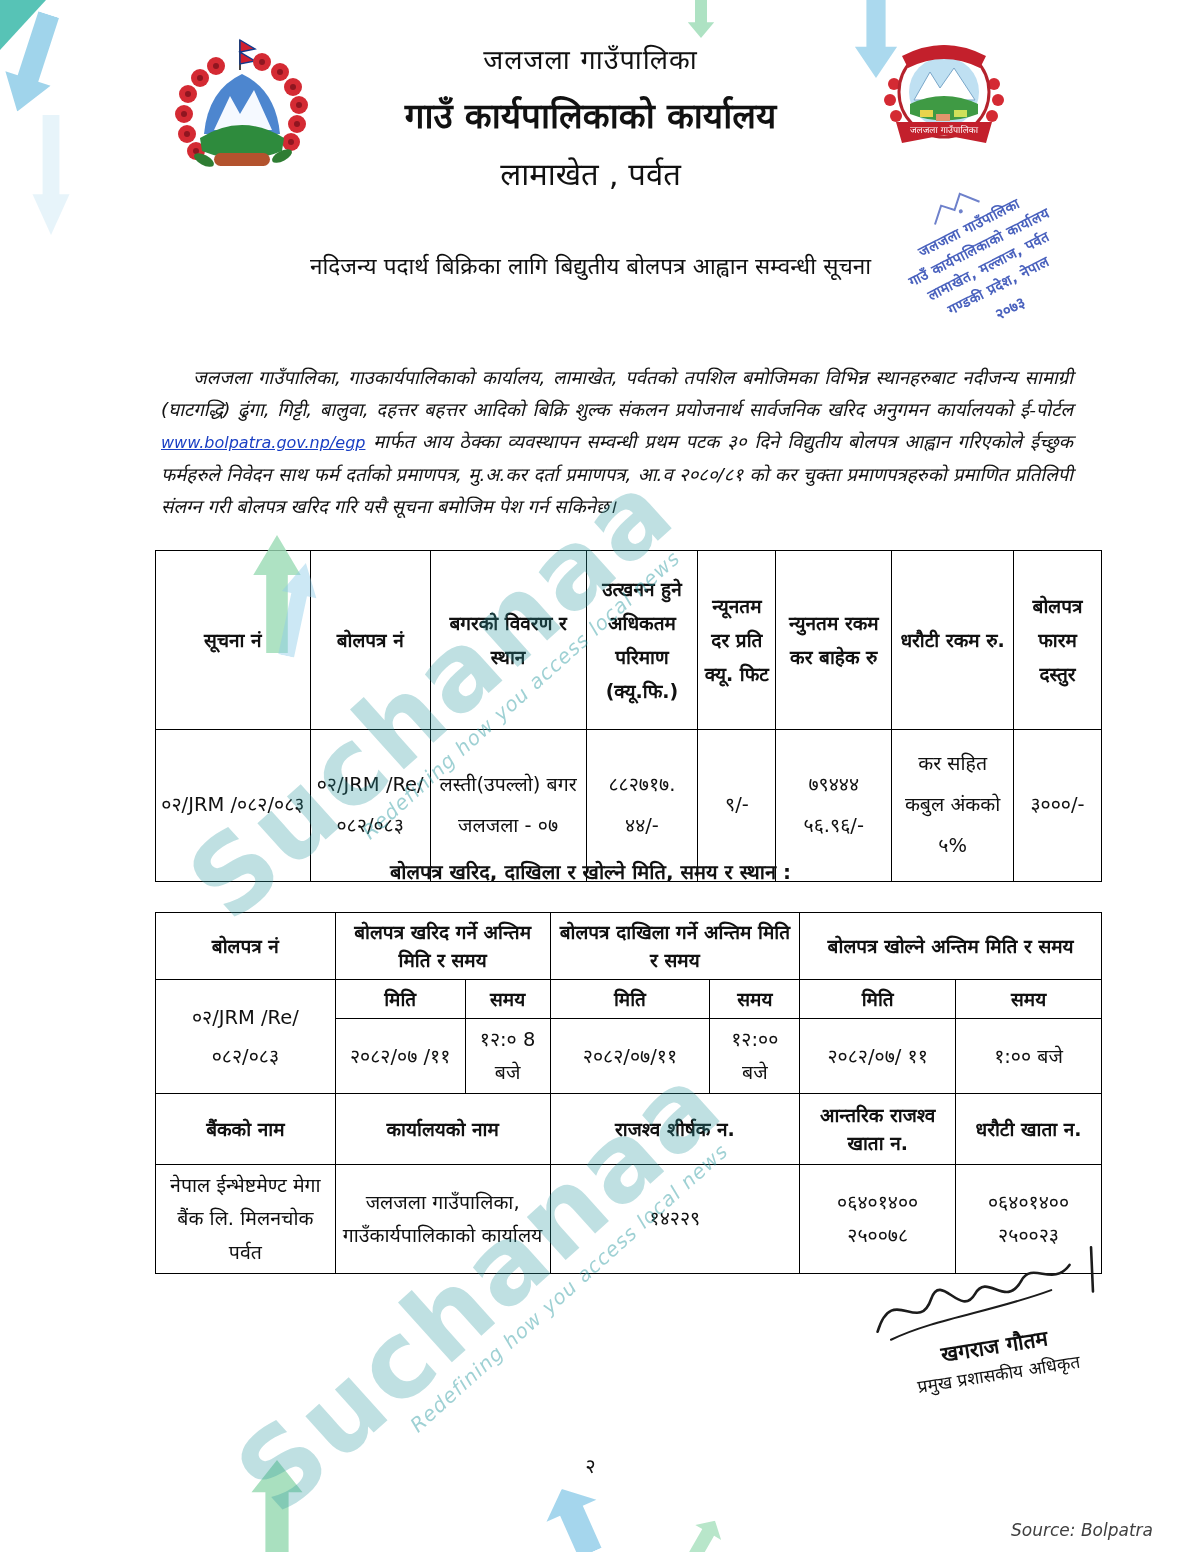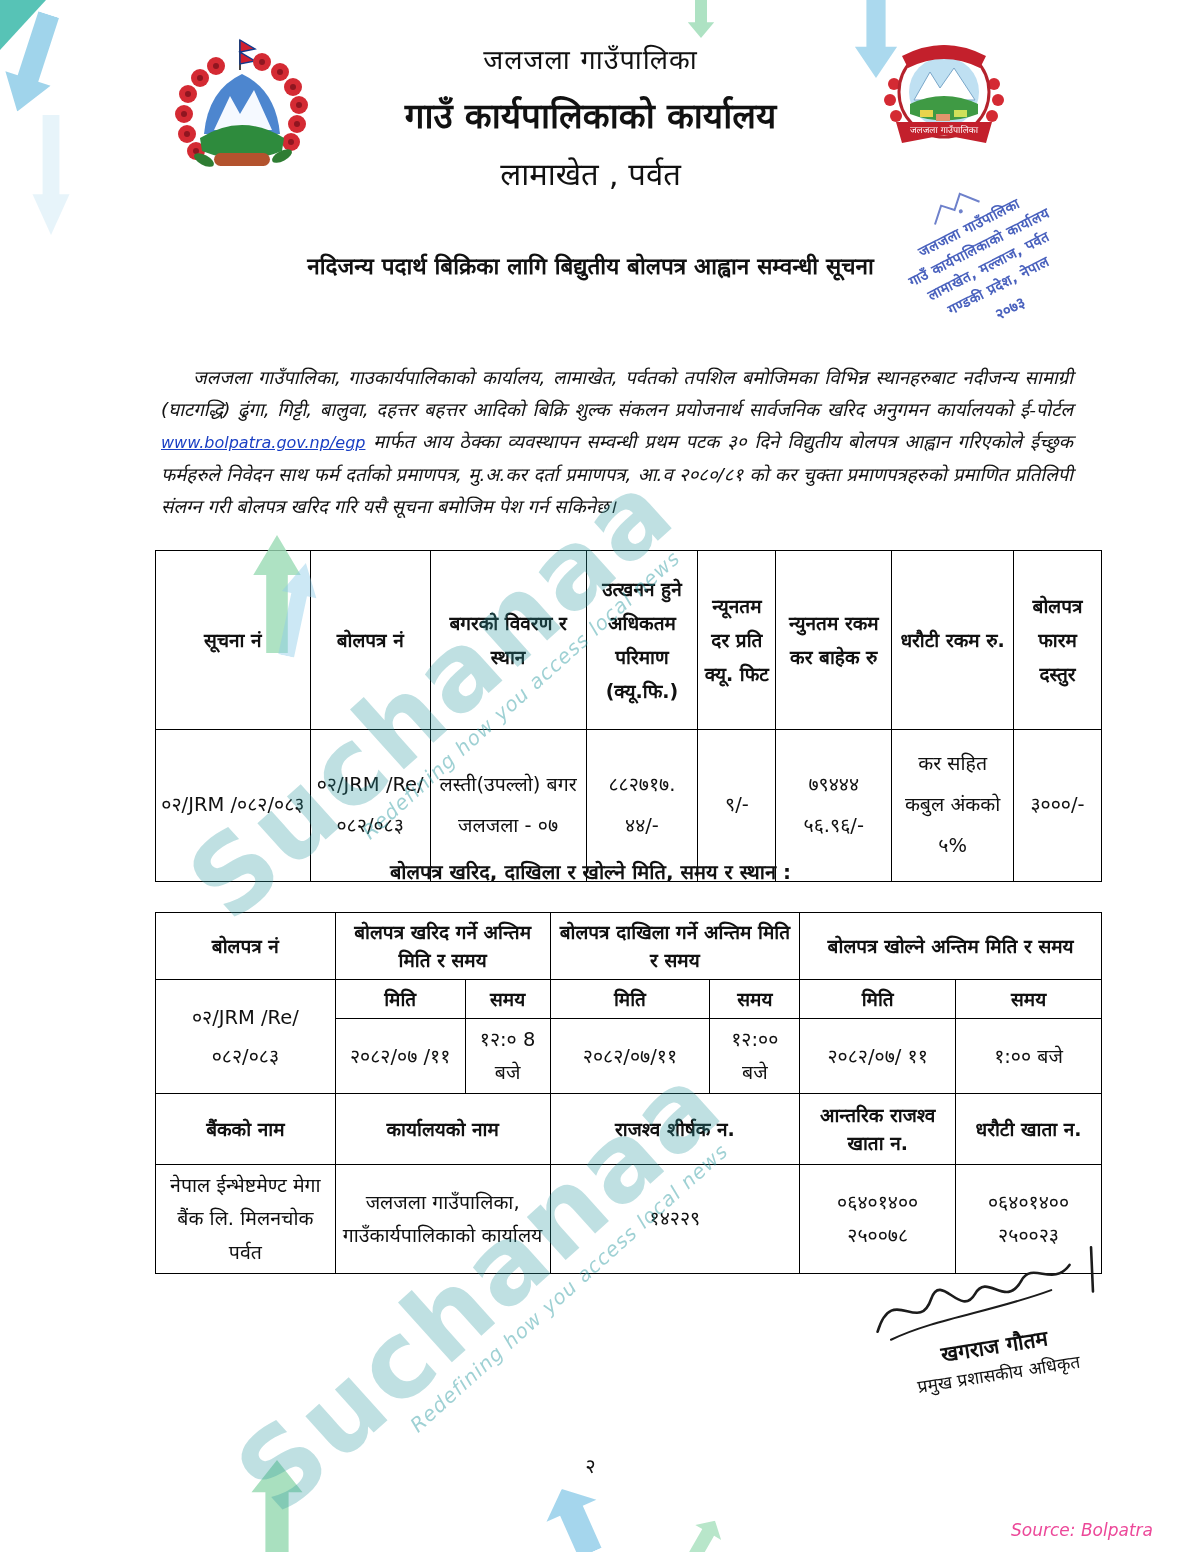--- a/index.html
+++ b/index.html
@@ -34,21 +34,21 @@
   .hdr-addr {font-size:31px; margin-top:14px;}
   .emblem {position:absolute; z-index:2;}
   .emblem-left {left:166px; top:34px;}
   .emblem-right {left:874px; top:26px;}
   
   .stamp {position:absolute; left:858px; top:186px; width:250px; transform:rotate(-27deg); color:#3a54b8; text-align:center; z-index:3; opacity:.92;}
   .stamp-line {font-size:14px; line-height:1.55; font-weight:700; letter-spacing:.5px;}
   .stamp-year {font-size:15px; margin-top:3px; font-weight:700;}
   
   .title-block {position:absolute; left:0; right:0; top:250px; text-align:center; z-index:2;}
-  .notice-title {font-size:22.5px; font-weight:700;}
+  .notice-title {font-size:22.5px; font-weight:400;}
   .notice-sub {font-size:17.5px; font-weight:700; margin-top:16px;}
   .body-text {position:absolute; left:155px; width:912px; top:356px; margin:6px; font-size:18.5px; line-height:1.74; text-align:justify; text-indent:32px; z-index:2;font-style:italic;}
   .link {color:#1a3fc4; text-decoration:underline; font-size:16px; cursor:pointer;}
   
   table {border-collapse:collapse; position:absolute; left:155px; width:947px; z-index:2; background:transparent;}
   th,td {border:1.6px solid #000; text-align:center; vertical-align:middle; padding:4px 6px;}
   .t1 {top:550px;}
   .t1 th {font-weight:700; font-size:19px; line-height:1.8; height:162px; padding:8px 5px;}
   .t1 td {font-size:19.5px; line-height:2.1; height:135px; padding:8px 5px;}
   .t2 {top:912px;}
@@ -60,21 +60,21 @@
   .t2 .r4 th {height:62px;}
   .t2 .r5 td {height:86px;}
   .t2 .bidno {line-height:2.0; font-size:19.5px;}
   .section2 {position:absolute; left:0; right:0; top:858px; text-align:center; font-size:20px; font-weight:700; z-index:2;}
   
   .sig {position:absolute; left:845px; top:1252px; width:290px; transform:rotate(-9deg); text-align:center; z-index:3;}
   .sig-name {font-size:21px; margin-top:-16px; font-weight:700;}
   .sig-title {font-size:17.5px; margin-top:2px;}
   
   .pageno {position:absolute; left:0; right:0; top:1452px; text-align:center; font-size:20px; z-index:2;}
-  .source {position:absolute; right:28px; top:1520px; font-size:17px; font-style:italic; z-index:2; color:#ec4899;}
+  .source {position:absolute; right:28px; top:1520px; font-size:17px; font-style:italic; z-index:2; color:#404040;}
 </style>
 </head>
 <body>
 
 <div class="page">
 
   <div class="tri a1b"></div>
   <div class="arrow a1"></div>
   <div class="arrow a2"></div>
   <div class="arrow a3"></div>

